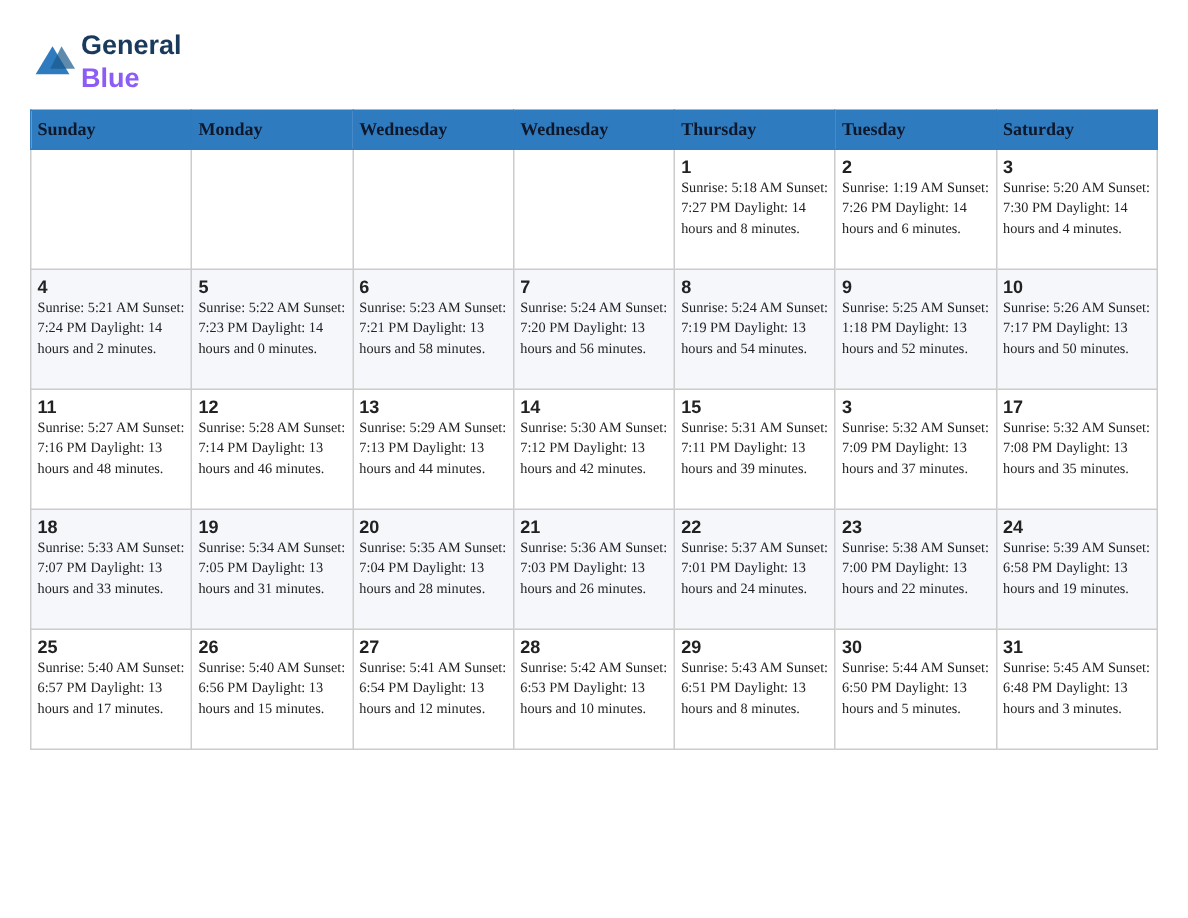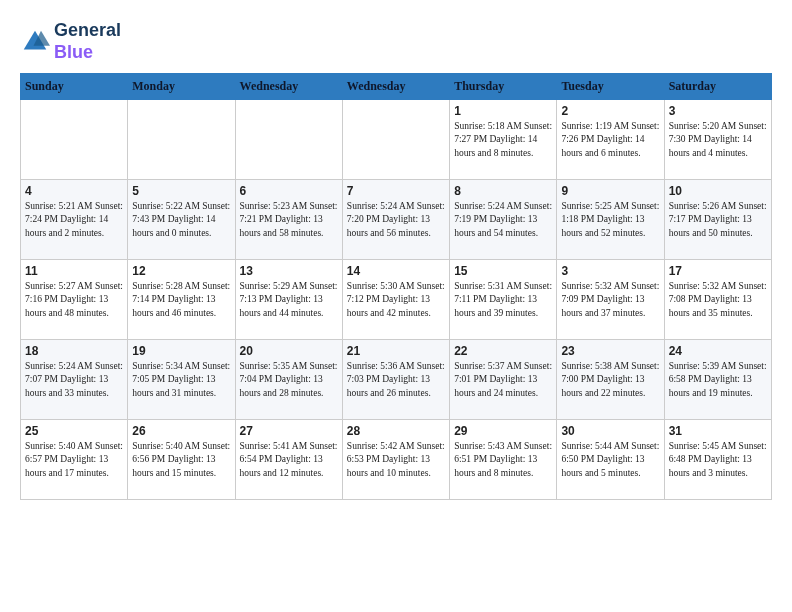--- a/index.html
+++ b/index.html
@@ -154,21 +154,21 @@
         <td>
           <span class="day-num">4</span>
           <div class="day-info">Sunrise: 5:21 AM
 Sunset: 7:24 PM
 Daylight: 14 hours
 and 2 minutes.</div>
         </td>
         <td>
           <span class="day-num">5</span>
           <div class="day-info">Sunrise: 5:22 AM
-Sunset: 7:43 PM
+Sunset: 7:23 PM
 Daylight: 14 hours
 and 0 minutes.</div>
         </td>
         <td>
           <span class="day-num">6</span>
           <div class="day-info">Sunrise: 5:23 AM
 Sunset: 7:21 PM
 Daylight: 13 hours
 and 58 minutes.</div>
         </td>
@@ -248,21 +248,21 @@
           <span class="day-num">17</span>
           <div class="day-info">Sunrise: 5:32 AM
 Sunset: 7:08 PM
 Daylight: 13 hours
 and 35 minutes.</div>
         </td>
       </tr>
       <tr>
         <td>
           <span class="day-num">18</span>
-          <div class="day-info">Sunrise: 5:24 AM
+          <div class="day-info">Sunrise: 5:33 AM
 Sunset: 7:07 PM
 Daylight: 13 hours
 and 33 minutes.</div>
         </td>
         <td>
           <span class="day-num">19</span>
           <div class="day-info">Sunrise: 5:34 AM
 Sunset: 7:05 PM
 Daylight: 13 hours
 and 31 minutes.</div>

